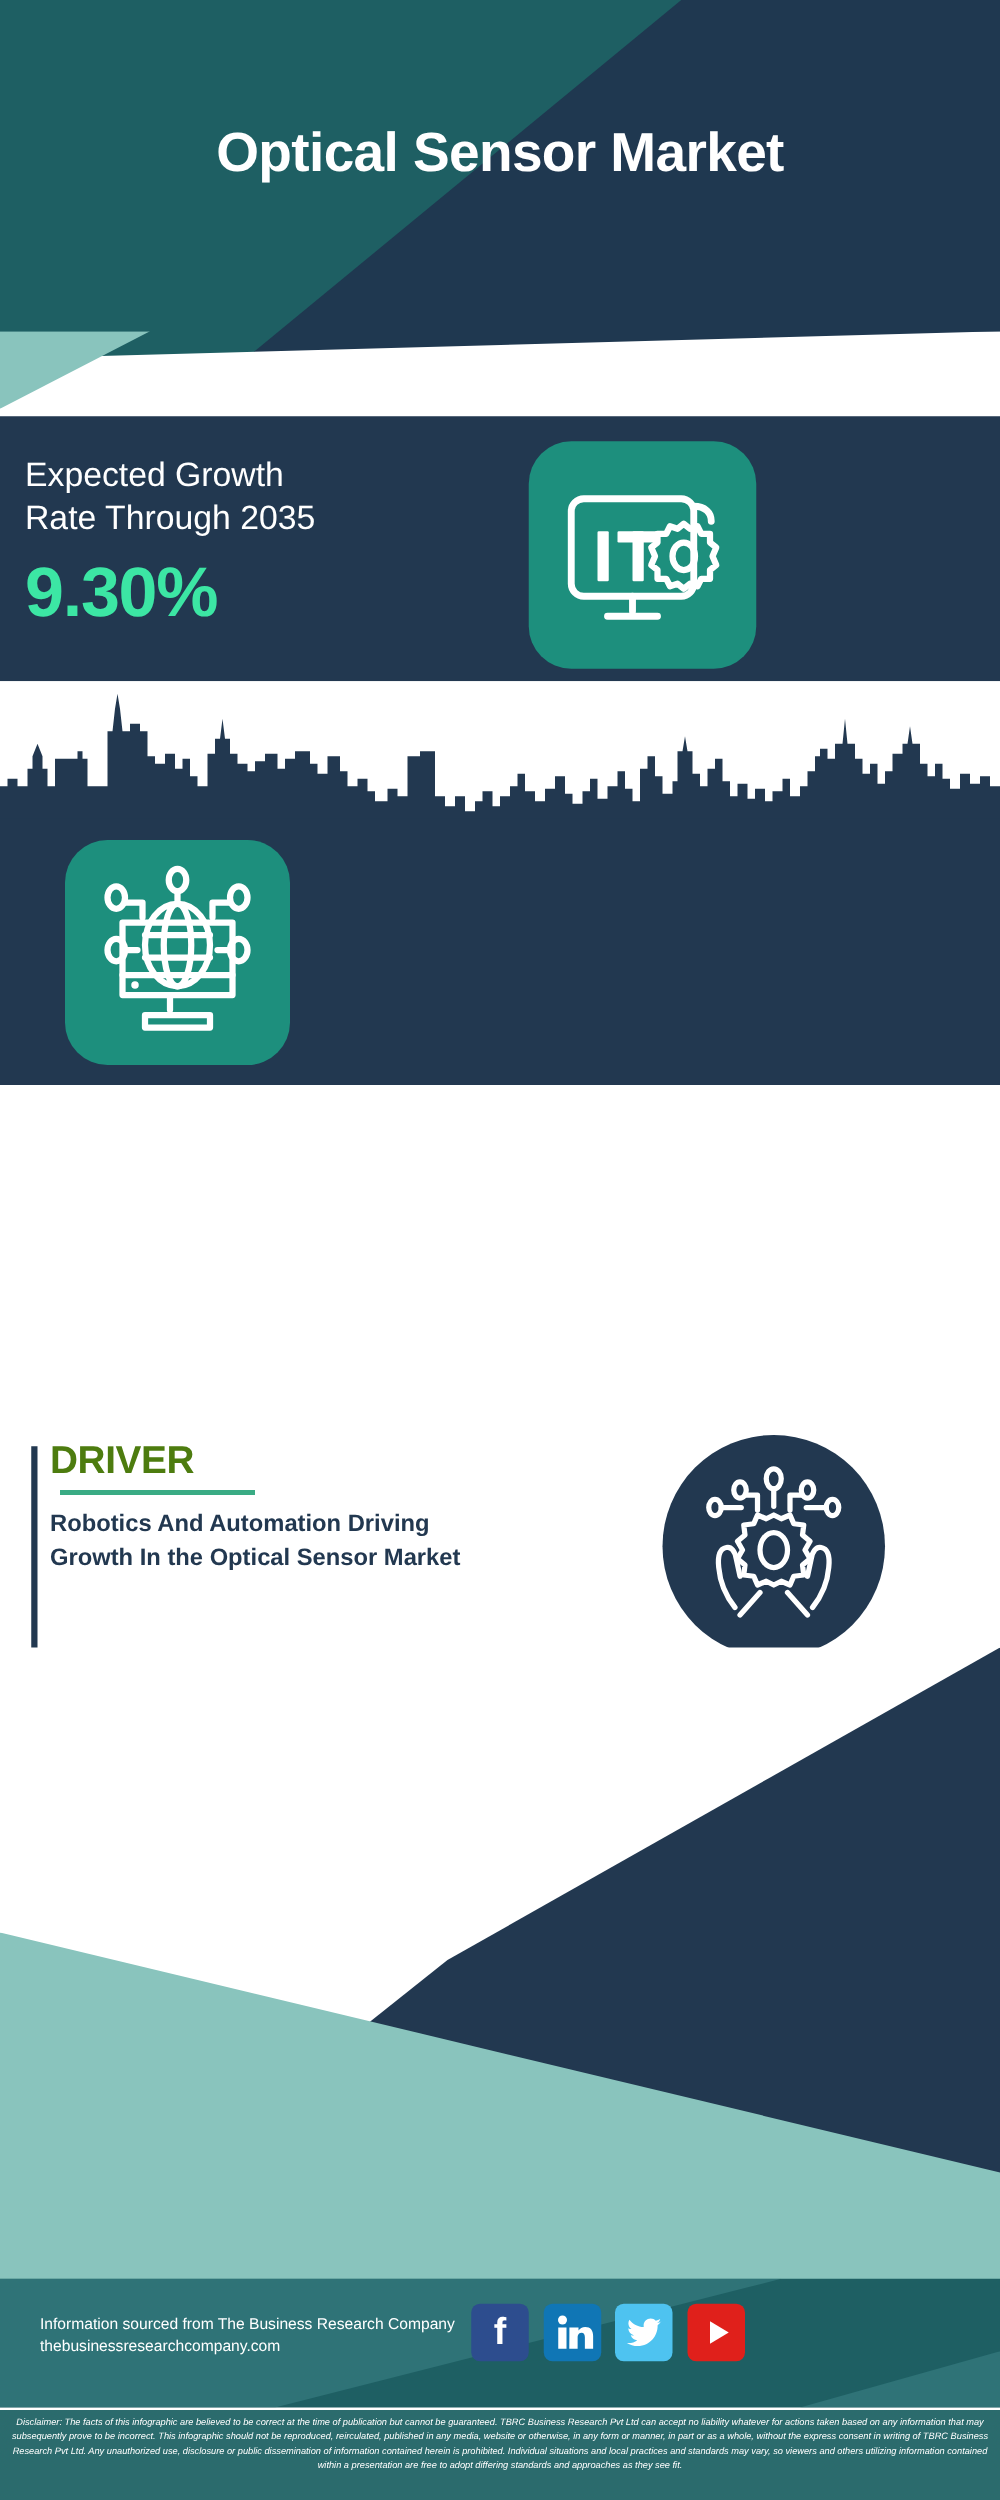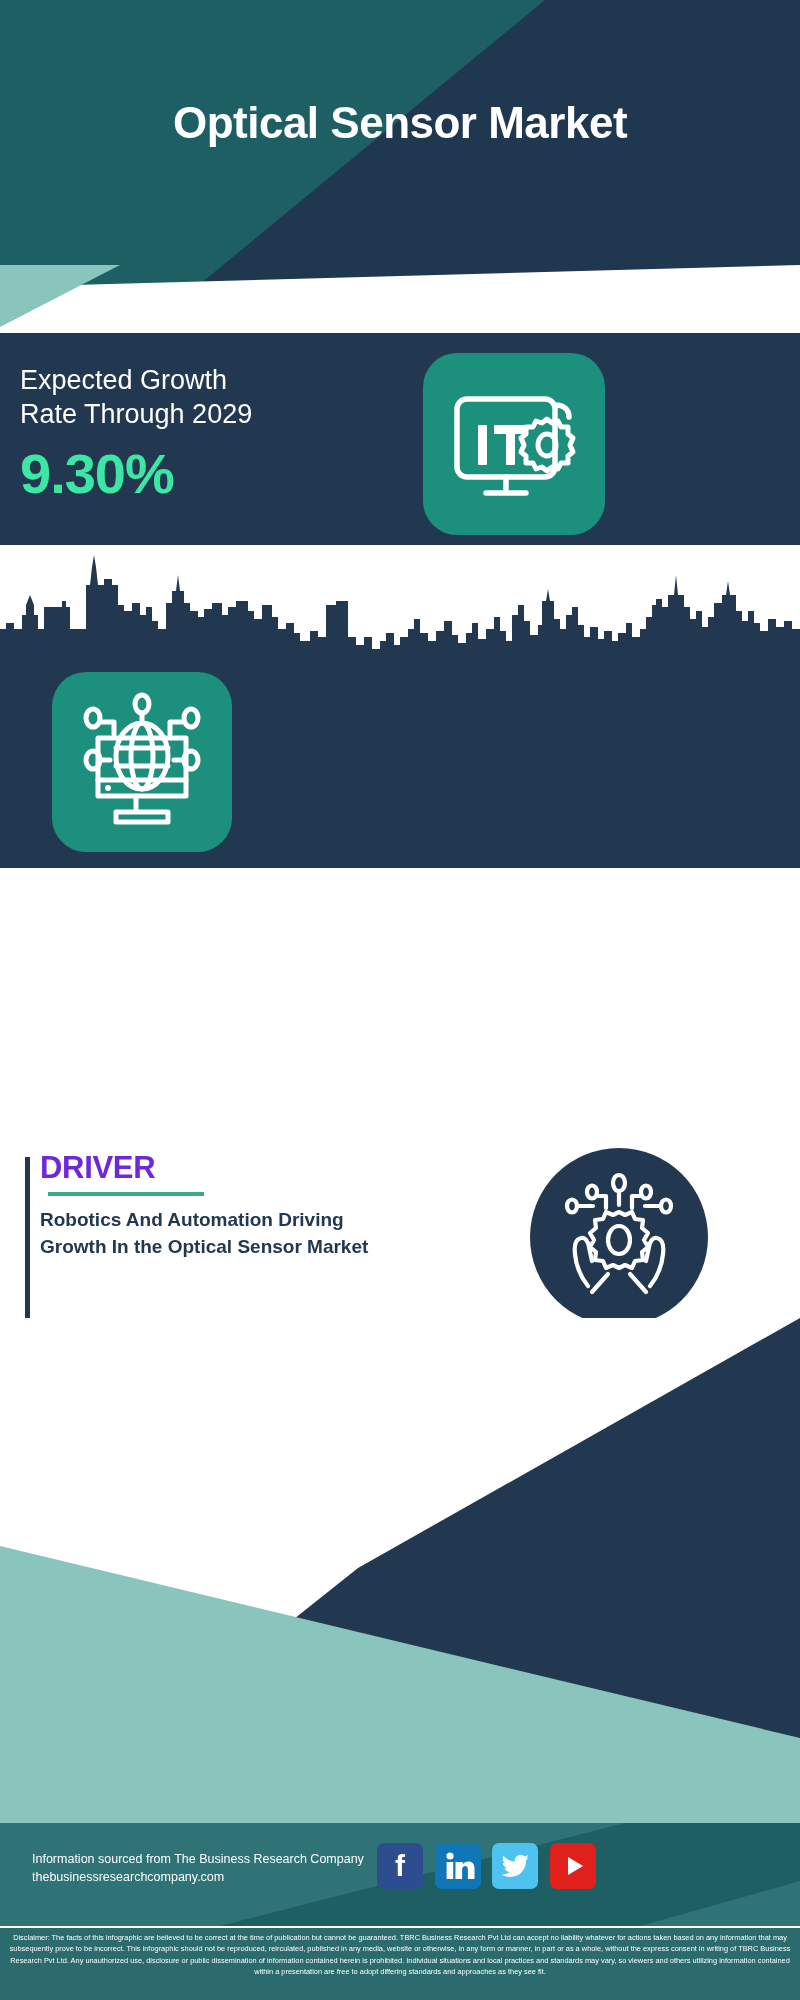--- a/index.html
+++ b/index.html
@@ -45,21 +45,21 @@
      background:#1d8f7d; border-radius:34px; }
   .market-label { position:absolute; left:240px; top:686px; width:545px; text-align:center;
      color:#ffffff; font-size:27px; line-height:34px; }
   .market-value { position:absolute; left:240px; top:764px; width:545px; text-align:center;
      color:#3ce6a4; font-size:54px; font-weight:bold; letter-spacing:-1px; }
 
   
   .content { position:absolute; left:0; top:868px; width:800px; height:450px; background:#ffffff; }
 
   .blockbar { position:absolute; width:5px; background:#223850; }
-  .blk-title { position:absolute; color:#6d28d9; font-weight:bold; letter-spacing:-0.3px; }
+  .blk-title { position:absolute; color:#4d7c0f; font-weight:bold; letter-spacing:-0.3px; }
   .blk-rule { position:absolute; height:4px; background:#3aab84; }
   .blk-body { position:absolute; color:#223850; font-weight:bold; font-size:19px; line-height:27px; }
 
   .circ { position:absolute; border-radius:50%; background:#223850; }
 
   
   .foot { position:absolute; left:0; top:1318px; width:800px; height:682px; background:#ffffff; overflow:hidden; }
   .foot-navy { position:absolute; left:0; top:0; width:800px; height:535px; background:#223850;
      clip-path: polygon(800px 0px, 800px 535px, 0 535px, 358px 250px); }
   .foot-mint { position:absolute; left:0; top:0; width:800px; height:535px; background:#89c4bd;
@@ -74,38 +74,38 @@
 
   .social { position:absolute; top:1843px; width:46px; height:46px; border-radius:7px; }
   .sc-fb { left:377px; background:#2d4d8e; }
   .sc-li { left:435px; background:#1076b5; }
   .sc-tw { left:492px; background:#4ec3f0; }
   .sc-yt { left:550px; background:#e0201b; }
   .social-glyph { position:absolute; inset:0; display:flex; align-items:center; justify-content:center;
      color:#fff; font-weight:bold; }
 
   .disclaimer { position:absolute; left:0; top:1928px; width:800px; height:72px; background:#2b6b6d;
-     color:#ffffff; font-size:7.4px; line-height:11.4px; text-align:center; padding:4px 8px 0 8px; }
+     color:#ffffff; font-size:7.4px; line-height:11.4px; text-align:center; padding:4px 8px 0 8px;font-style:italic; }
 </style>
 </head>
 <body>
 
 <div class="page">
 
   <div class="hero">
     <div class="hero-teal"></div>
     <div class="hero-title">Optical Sensor Market</div>
   </div>
   <div class="band-white"></div>
   <div class="band-mint"></div>
 
   <div class="growth">
     <div class="growth-label">
       <div>Expected Growth</div>
-      <div>Rate Through 2029</div>
+      <div>Rate Through 2035</div>
     </div>
     <div class="growth-value">9.30%</div>
   </div>
 
   <div class="it-badge">
     <svg viewBox="0 0 182 182" width="182" height="182" aria-hidden="true">
       <g fill="none" stroke="#ffffff" stroke-width="5.5" stroke-linecap="round" stroke-linejoin="round">
         <path d="M44 46h78a10 10 0 0 1 10 10v58a10 10 0 0 1-10 10H44a10 10 0 0 1-10-10V56a10 10 0 0 1 10-10z"></path>
         <path d="M83 124v12M63 140h40"></path>
         <path d="M132 52c9 0 14 5 14 12"></path>

